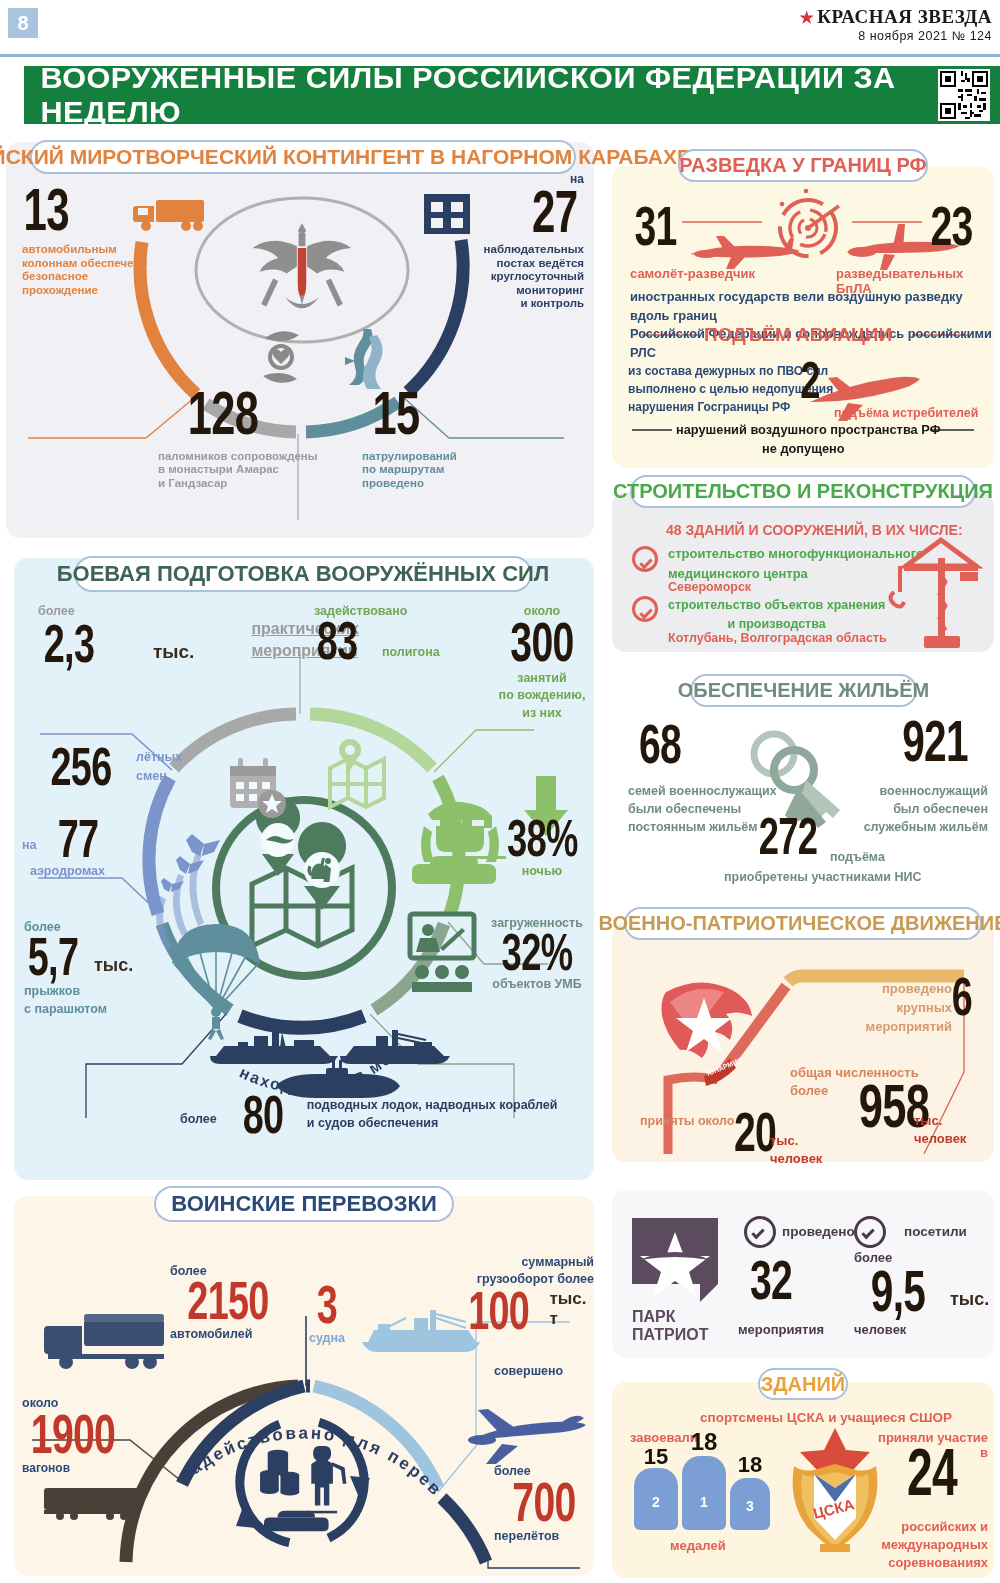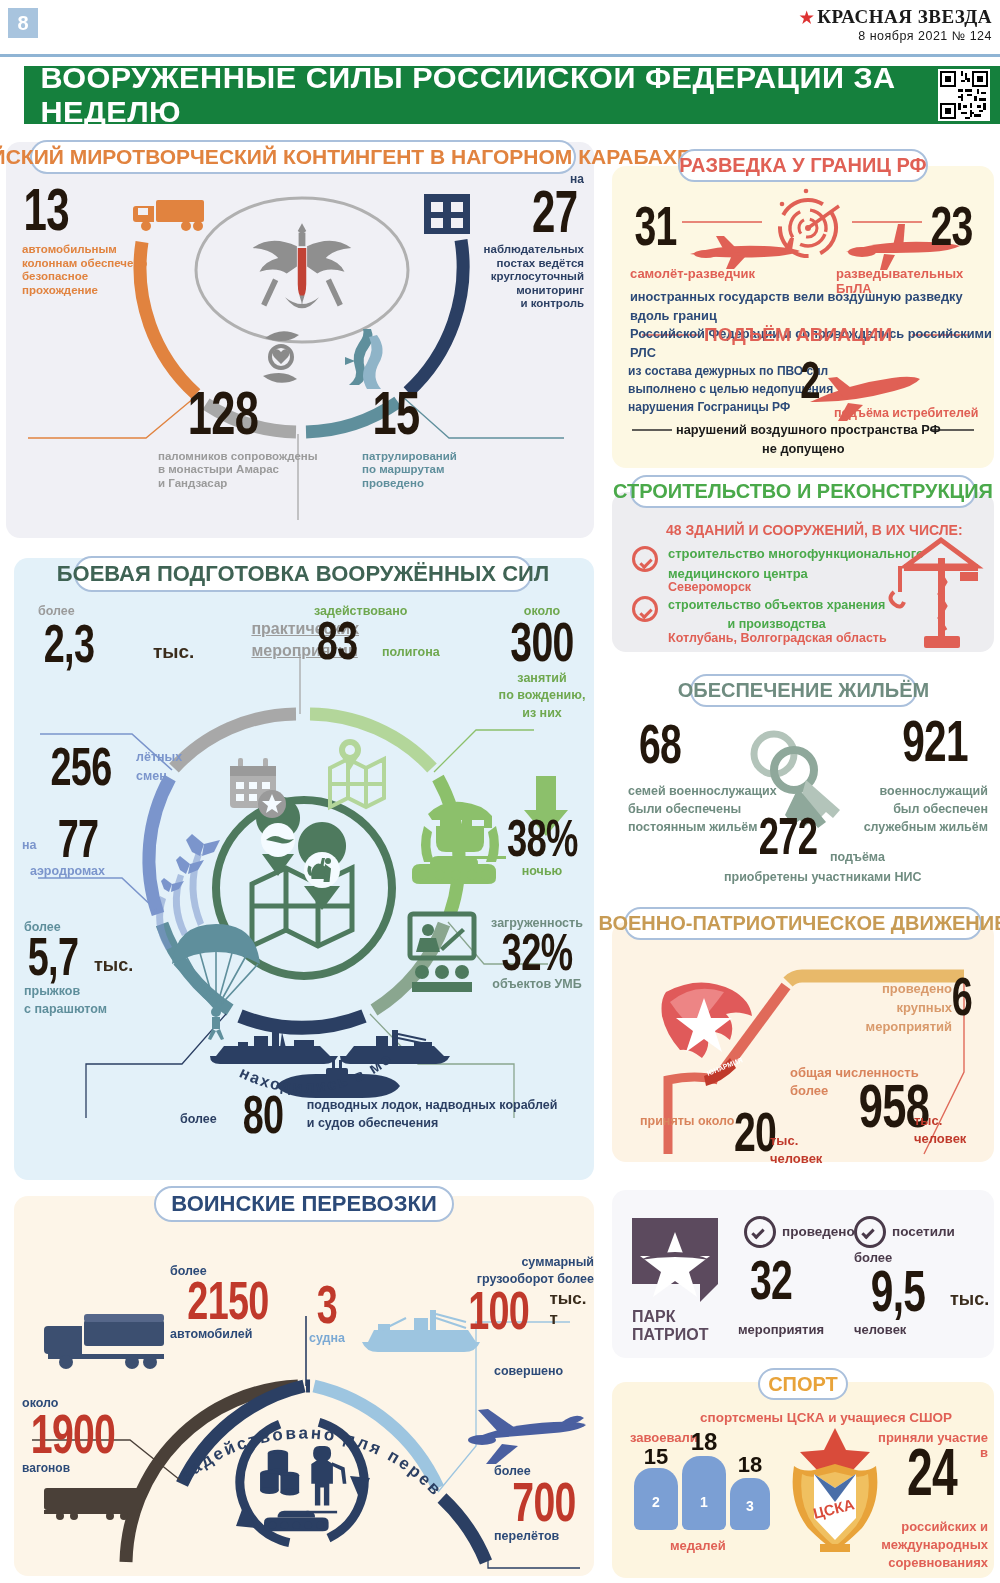--- a/index.html
+++ b/index.html
@@ -772,34 +772,34 @@
     <div class="abs" style="left:20px;top:118px;color:#5c4a5e;font-size:16px;font-weight:bold;line-height:1.1;">ПАРК</div>
     <div class="abs" style="left:20px;top:136px;color:#5c4a5e;font-size:16px;font-weight:bold;line-height:1.1;">ПАТРИОТ</div>
 
     <div class="abs" style="left:132px;top:26px;display:flex;align-items:center;">
       <div class="checkring dark" style="width:32px;height:32px;"></div>
       <div class="lbl" style="color:#4a3a4a;font-size:13.5px;margin-left:6px;">проведено</div>
     </div>
     <div class="abs bignum" style="left:124px;top:66px;font-size:56px;width:70px;text-align:center;">32</div>
     <div class="abs lbl" style="left:126px;top:132px;color:#4a3a4a;font-size:13px;">мероприятия</div>
 
-    <div class="abs" style="left:242px;top:26px;display:flex;align-items:center;">
+    <div class="abs" style="left:242px;top:26px;display:flex;align-items:center;gap:12px;">
       <div class="checkring dark" style="width:32px;height:32px;"></div>
       <div class="lbl" style="color:#4a3a4a;font-size:13.5px;margin-left:6px;">посетили</div>
     </div>
     <div class="abs lbl" style="left:242px;top:60px;color:#4a3a4a;font-size:13px;">более</div>
     <div style="position:absolute;left:234px;top:76px;display:flex;align-items:flex-end;justify-content:space-between;">
       <div class="bignum" style="font-size:58px;width:104px;text-align:center;">9,5</div>
       <div style="color:#3a2c1c;font-size:18px;font-weight:bold;padding-bottom:5px;">тыс.</div>
     </div>
     <div class="abs lbl" style="left:242px;top:132px;color:#4a3a4a;font-size:13px;">человек</div>
   </div>
 
   <div class="panel" id="p-sport">
-    <div class="ptitle" id="t-sport">СПОРТ</div>
+    <div class="ptitle" id="t-sport">ЗДАНИЙ</div>
 
     <div class="abs" style="left:88px;top:28px;color:#e06055;font-size:13.5px;font-weight:bold;">спортсмены ЦСКА и учащиеся СШОР</div>
     <div class="abs lbl" style="left:18px;top:48px;color:#e06055;font-size:13px;">завоевали</div>
 
     <div class="abs" style="left:22px;top:86px;width:44px;height:62px;background:#7b9fd4;border-radius:18px 18px 6px 6px;"></div>
     <div class="abs" style="left:20px;top:62px;width:48px;text-align:center;color:#1a1208;font-size:22px;font-weight:bold;">15</div>
     <div class="abs" style="left:22px;top:112px;width:44px;text-align:center;color:#ffffff;font-size:14px;font-weight:bold;">2</div>
 
     <div class="abs" style="left:70px;top:74px;width:44px;height:74px;background:#7b9fd4;border-radius:18px 18px 6px 6px;"></div>
     <div class="abs" style="left:68px;top:46px;width:48px;text-align:center;color:#1a1208;font-size:24px;font-weight:bold;">18</div>

